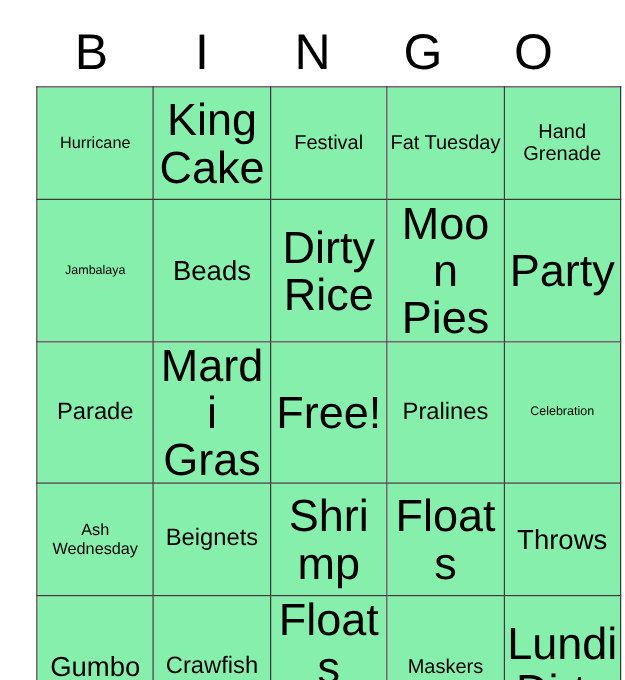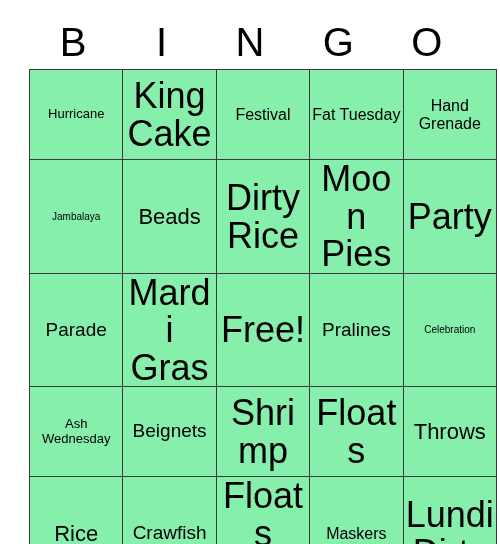--- a/index.html
+++ b/index.html
@@ -145,21 +145,21 @@
           </td>
         <td>
             <span class="cell-text fs-xxl">Floats</span>
           </td>
         <td>
             <span class="cell-text fs-xl">Throws</span>
           </td>
       </tr>
       <tr>
         <td>
-            <span class="cell-text fs-xl">Rice</span>
+            <span class="cell-text fs-xl">Gumbo</span>
           </td>
         <td>
             <span class="cell-text fs-lg">Crawfish</span>
           </td>
         <td>
             <span class="cell-text fs-xxl">Floats Court</span>
           </td>
         <td>
             <span class="cell-text fs-md">Maskers</span>
           </td>

